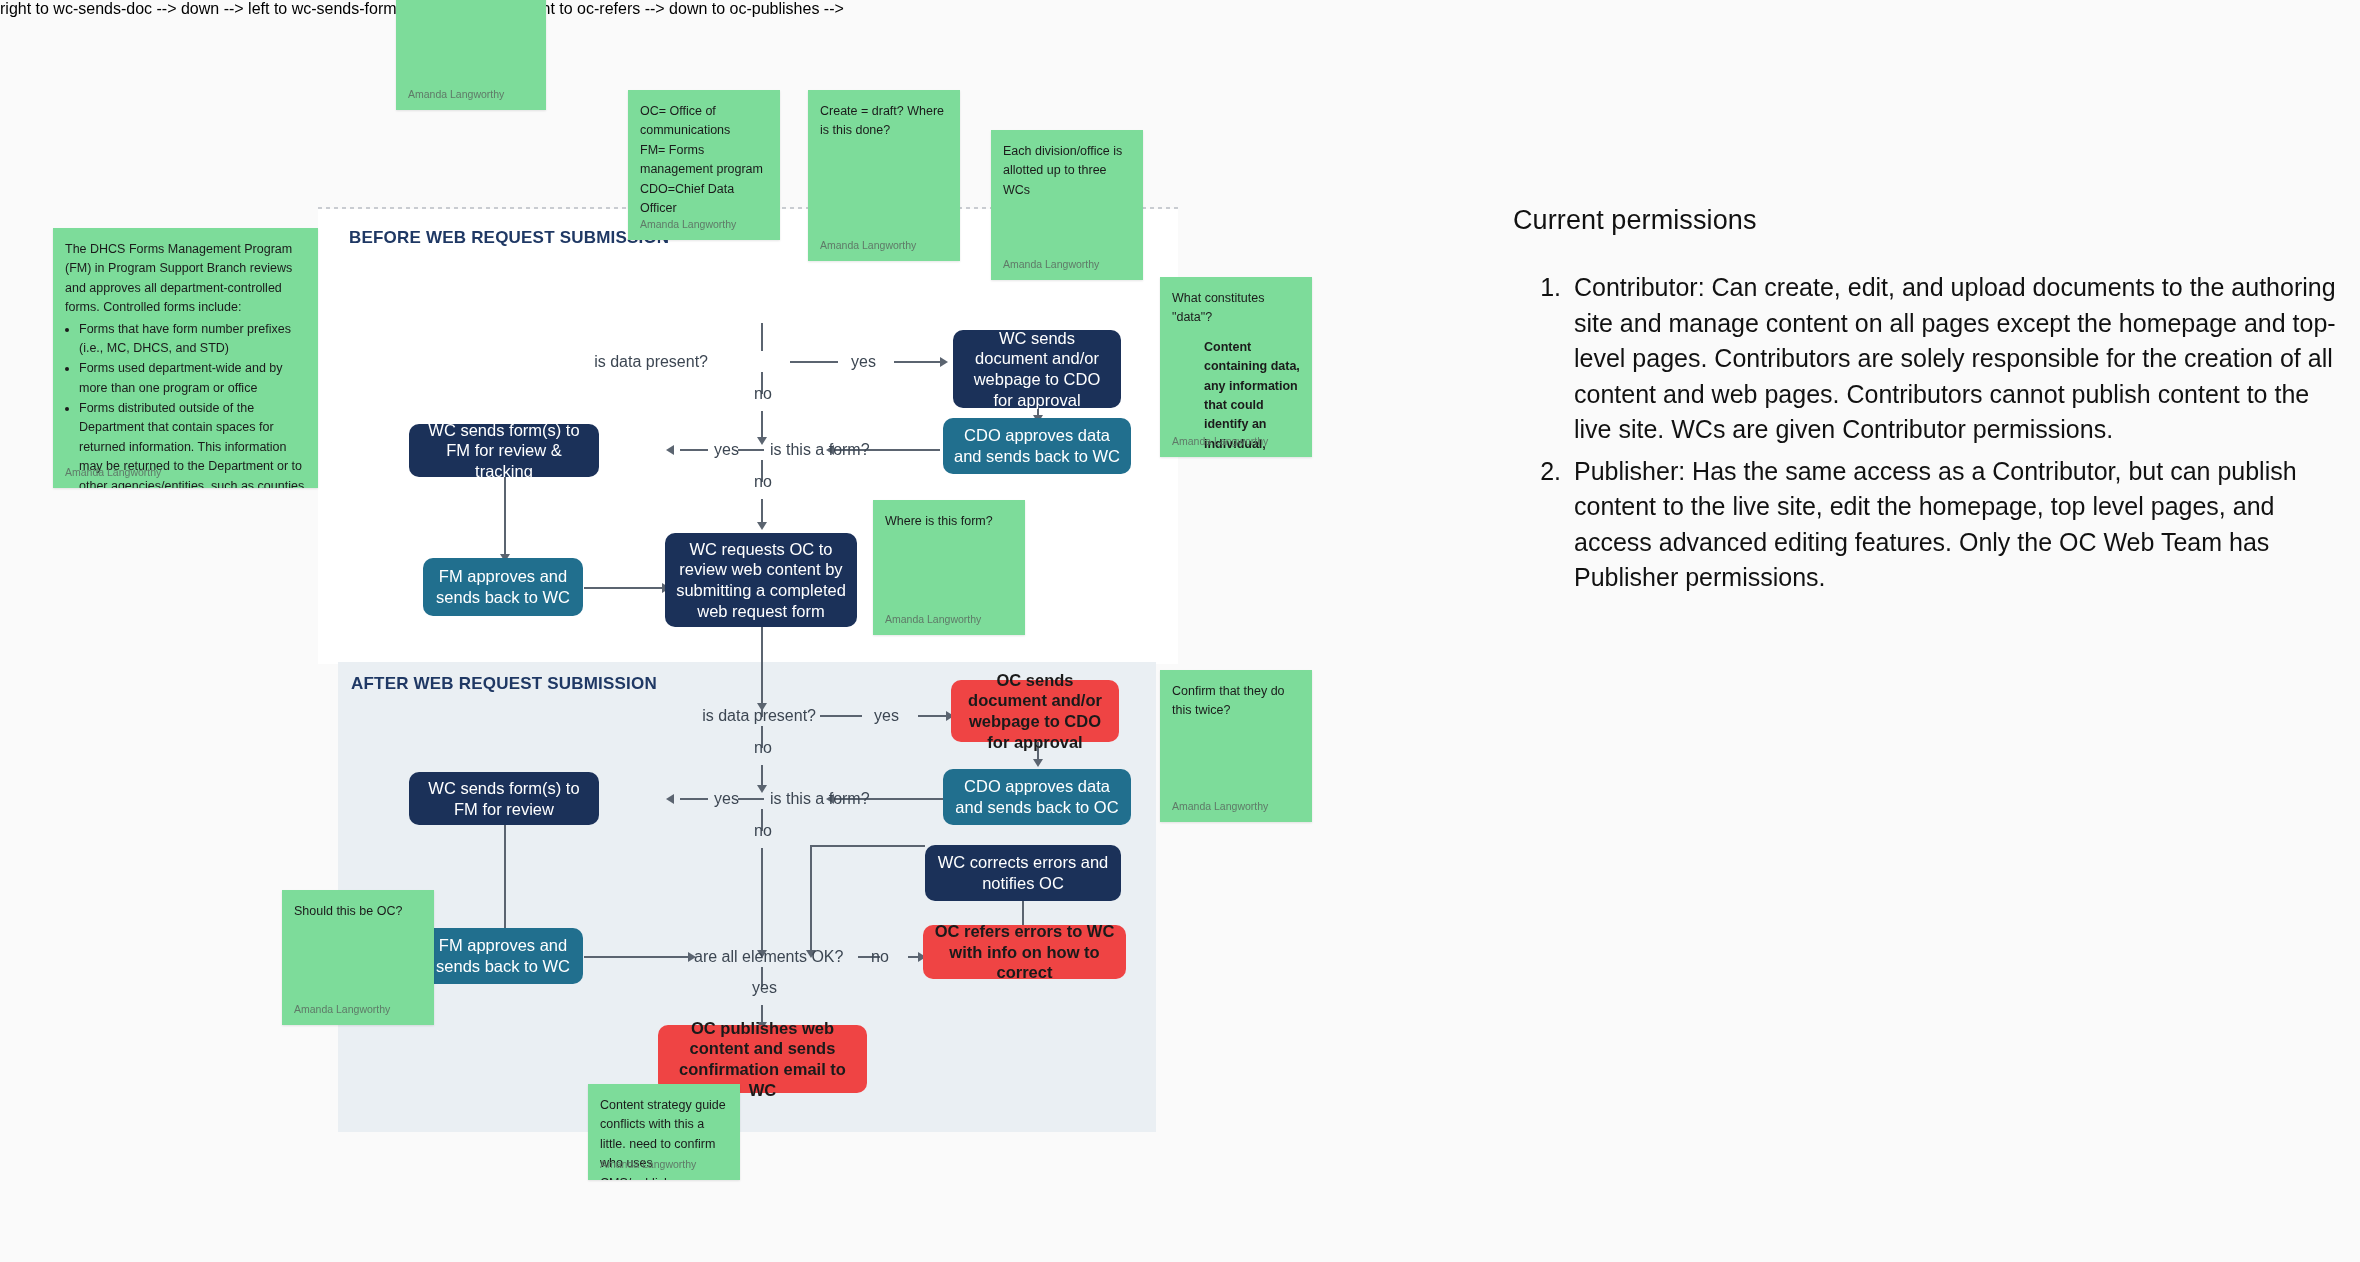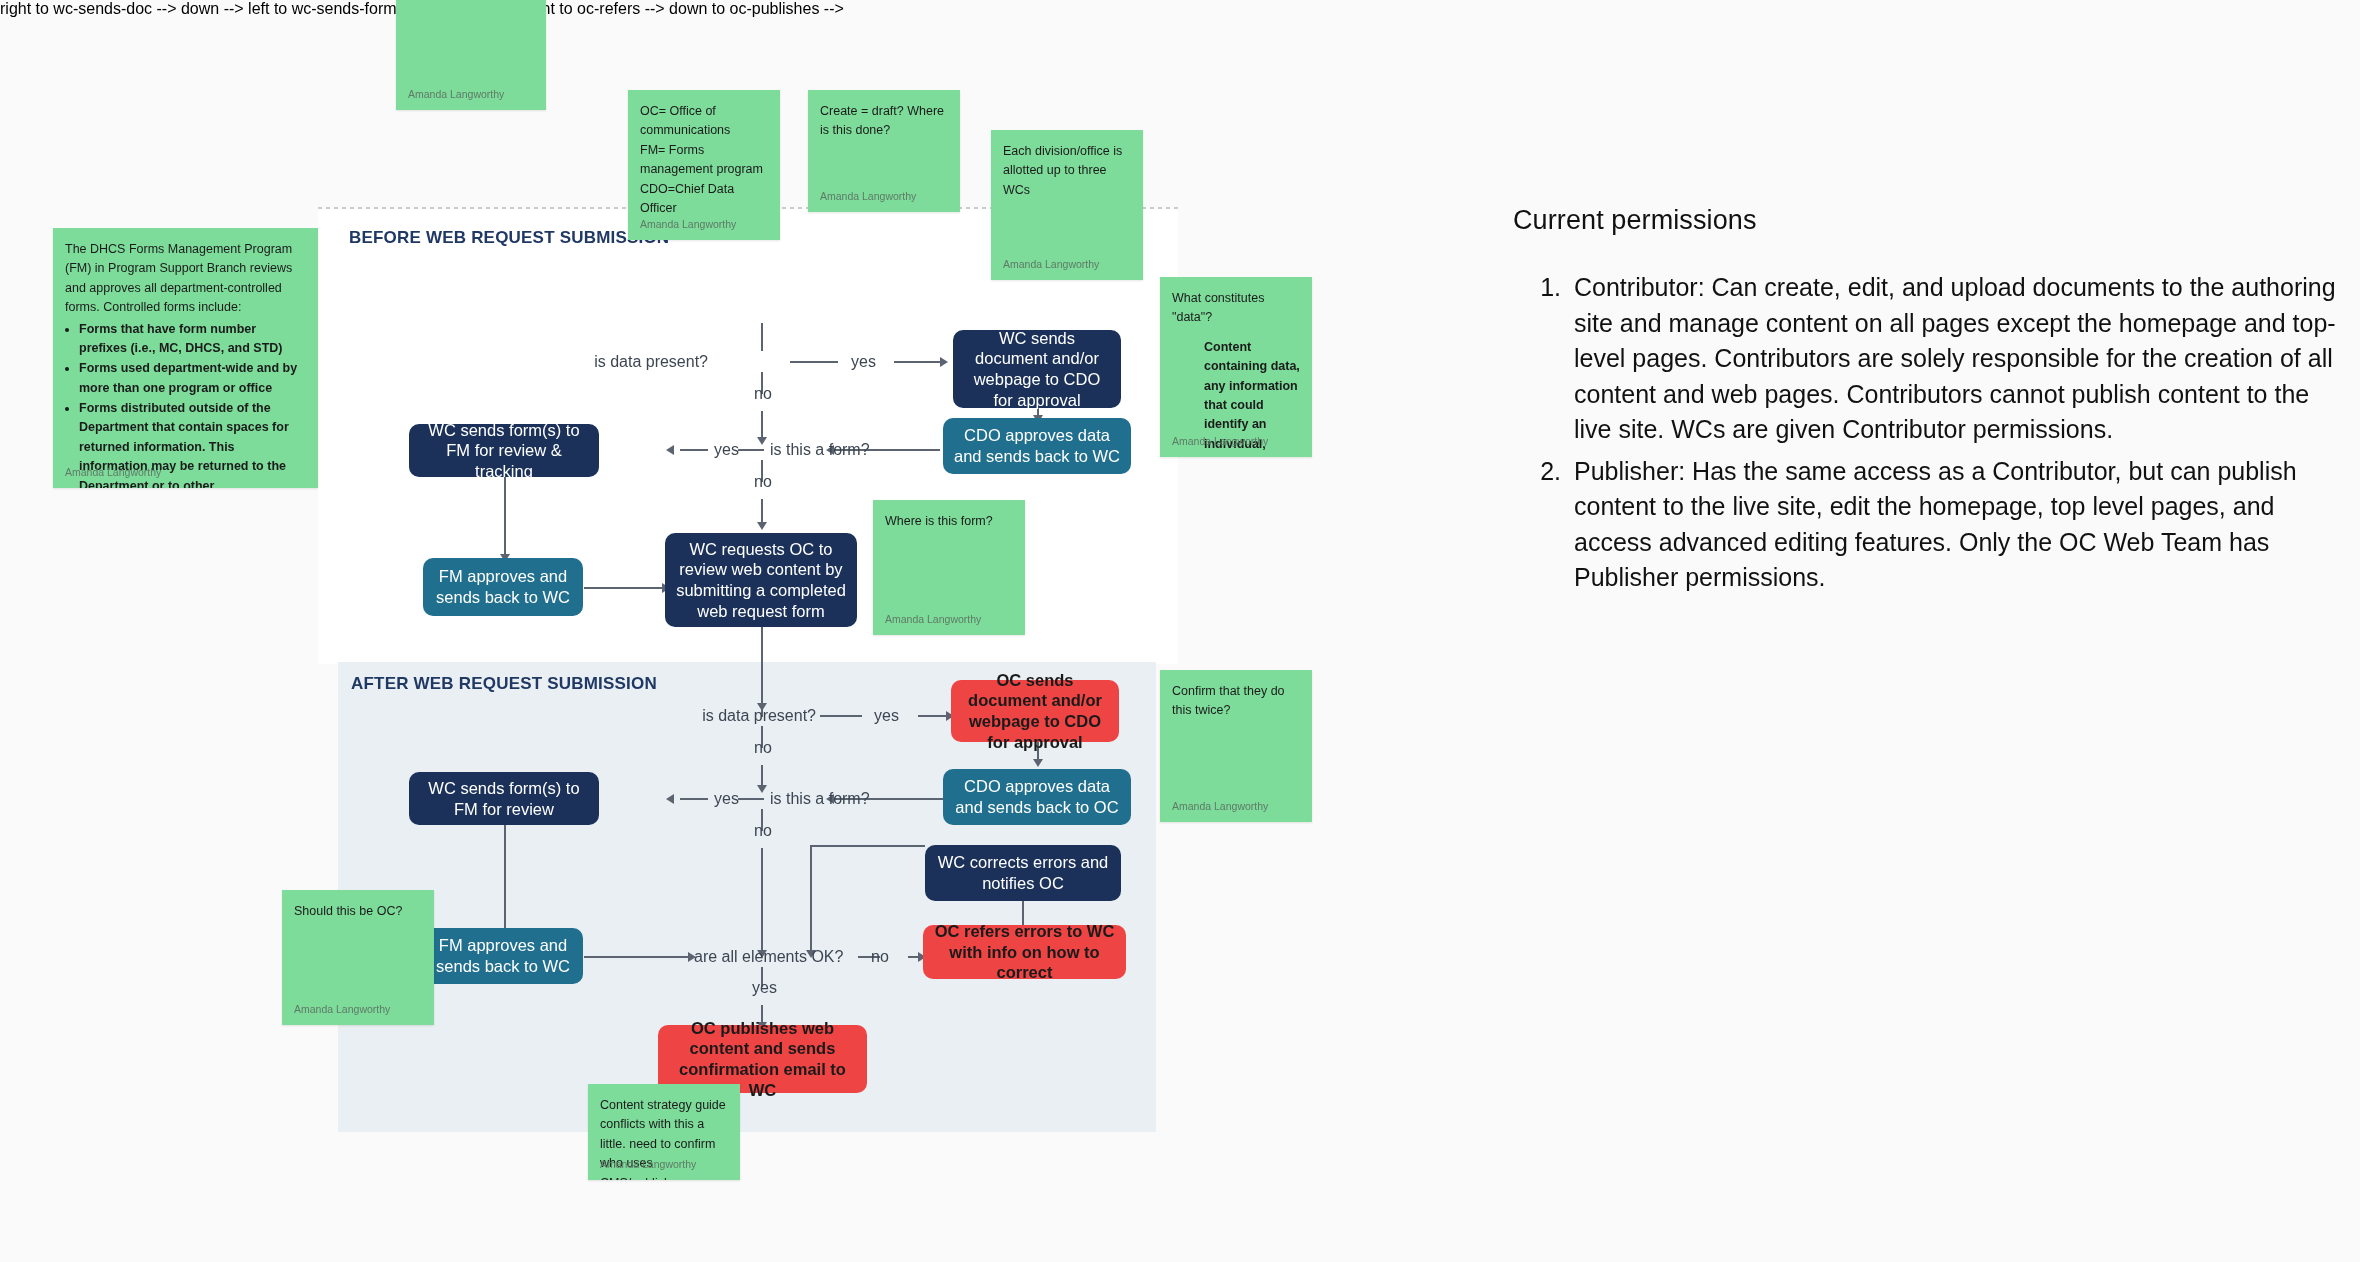--- a/index.html
+++ b/index.html
@@ -64,21 +64,21 @@
   
   .sticky{
     position:absolute;background:#7ddc9a;
     box-sizing:border-box;padding:12px 12px 6px 12px;
     color:#1b1b1b;font-size:12.5px;line-height:1.55;
     box-shadow:0 1px 2px rgba(0,0,0,.10);
     overflow:hidden;
   }
   .sticky .body{white-space:pre-wrap;}
   .sticky .body.bold{font-weight:bold;}
-  .sticky ul{margin:2px 0 0 0;padding-left:14px;font-weight:bold;}
+  .sticky ul{margin:2px 0 0 0;padding-left:14px;}
   .sticky li{margin:0 0 1px 0;}
   .sticky .author{
     position:absolute;left:12px;bottom:8px;
     color:#5f7a68;font-size:10.5px;
   }
 
   
   #doc{position:absolute;left:1470px;top:0;width:890px;height:1262px;}
   .doc-title{
     position:absolute;left:43px;top:205px;
@@ -238,21 +238,21 @@
       <div class="author">Amanda Langworthy</div>
     </div>
 
     <div class="sticky" style="left:628px;top:90px;width:152px;height:150px;">
       <div class="body">OC= Office of communications
 FM= Forms management program
 CDO=Chief Data Officer</div>
       <div class="author">Amanda Langworthy</div>
     </div>
 
-    <div class="sticky" style="left:808px;top:90px;width:152px;height:122px;">
+    <div class="sticky" style="left:808px;top:90px;width:152px;height:171px;">
       <div class="body">Create = draft? Where is this done?</div>
       <div class="author">Amanda Langworthy</div>
     </div>
 
     <div class="sticky" style="left:991px;top:130px;width:152px;height:150px;">
       <div class="body">Each division/office is allotted up to three WCs</div>
       <div class="author">Amanda Langworthy</div>
     </div>
 
     <div class="sticky" style="left:53px;top:228px;width:265px;height:260px;">

